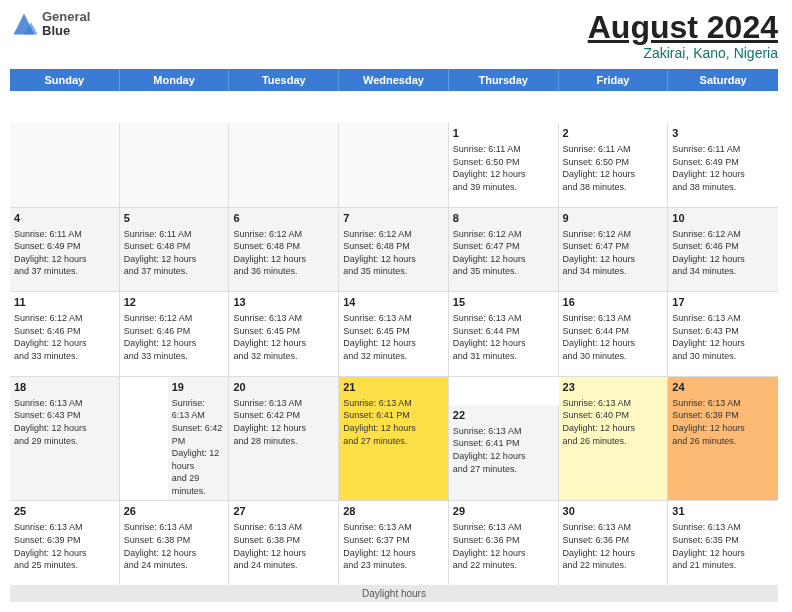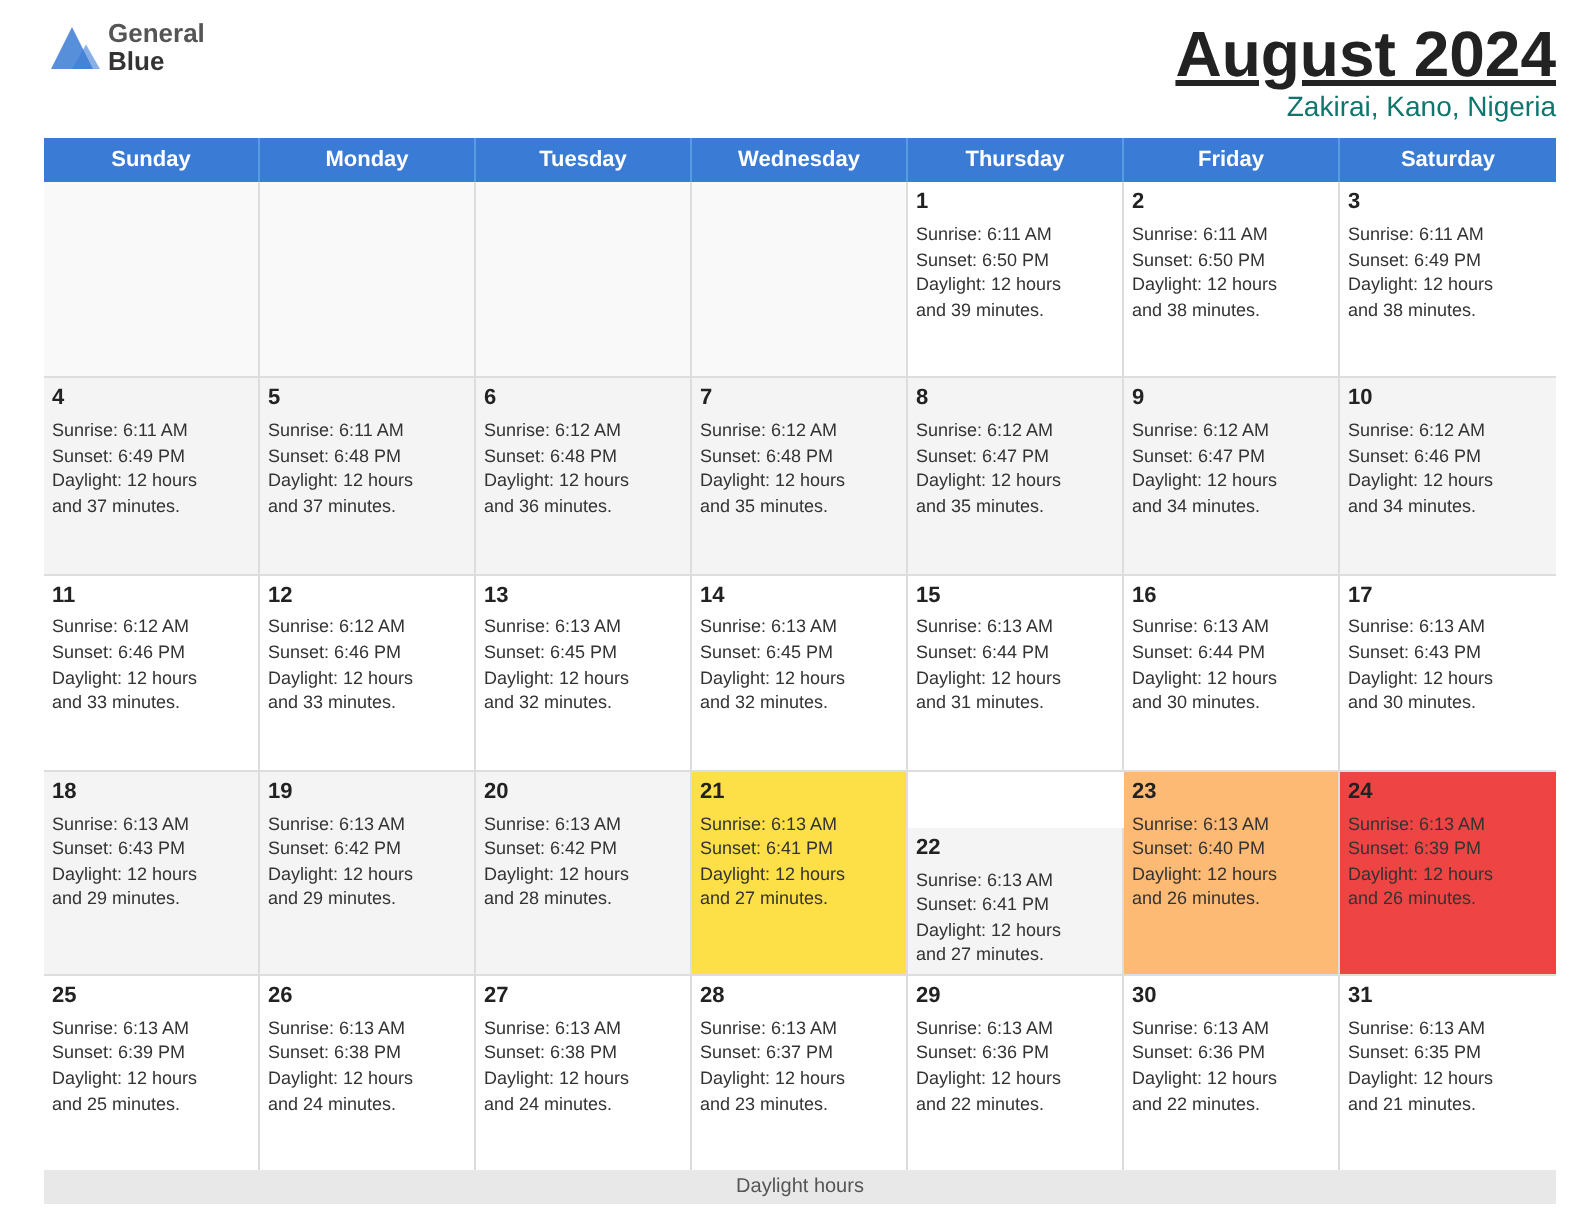--- a/index.html
+++ b/index.html
@@ -6,21 +6,21 @@
     body {
       font-family: Arial, sans-serif;
       background: #fff;
       width: 792px;
       height: 612px;
       overflow: hidden;
     }
     .container {
       width: 792px;
       height: 612px;
-      padding: 10px 14px 10px 22px;
+      padding: 10px 14px 10px 10px;
       display: flex;
       flex-direction: column;
     }
     .header {
       display: flex;
       justify-content: space-between;
       align-items: flex-start;
       margin-bottom: 8px;
     }
     .logo {
@@ -52,20 +52,21 @@
       text-decoration: underline;
     }
     .subtitle {
       font-size: 14px;
       color: #0f766e;
     }
     .calendar {
       flex: 1;
       display: flex;
       flex-direction: column;
+      gap: 32px;
     }
     .cal-header {
       display: grid;
       grid-template-columns: repeat(7, 1fr);
       background: #3a7bd5;
     }
     .cal-header-cell {
       color: #fff;
       font-size: 11px;
       font-weight: bold;
@@ -278,21 +279,21 @@
           </div>
         </div>
         <div class="cal-row">
           <div class="cal-cell alt-row" style="background: rgb(244, 244, 244);">
             <div class="day-num">18</div>
             <div class="day-info" style="white-space: pre-line;">Sunrise: 6:13 AM
 Sunset: 6:43 PM
 Daylight: 12 hours
 and 29 minutes.</div>
           </div>
-          <div class="cal-cell alt-row" style="background: rgb(244, 244, 244);">
+          <div class="cal-cell alt-row" style="background: rgb(244, 244, 244); margin-left: 48px;">
             <div class="day-num">19</div>
             <div class="day-info" style="white-space: pre-line;">Sunrise: 6:13 AM
 Sunset: 6:42 PM
 Daylight: 12 hours
 and 29 minutes.</div>
           </div>
           <div class="cal-cell alt-row" style="background: rgb(244, 244, 244);">
             <div class="day-num">20</div>
             <div class="day-info" style="white-space: pre-line;">Sunrise: 6:13 AM
 Sunset: 6:42 PM
@@ -306,28 +307,28 @@
 Daylight: 12 hours
 and 27 minutes.</div>
           </div>
           <div class="cal-cell alt-row" style="background: rgb(244, 244, 244); margin-top: 28px;">
             <div class="day-num">22</div>
             <div class="day-info" style="white-space: pre-line;">Sunrise: 6:13 AM
 Sunset: 6:41 PM
 Daylight: 12 hours
 and 27 minutes.</div>
           </div>
+          <div class="cal-cell alt-row" style="background: #fef9c3;">
+            <div class="day-num">23</div>
+            <div class="day-info" style="white-space: pre-line;">Sunrise: 6:13 AM
+Sunset: 6:40 PM
+Daylight: 12 hours
+and 26 minutes.</div>
+          </div>
           <div class="cal-cell alt-row" style="background: #fdba74;">
-            <div class="day-num">23</div>
-            <div class="day-info" style="white-space: pre-line;">Sunrise: 6:13 AM
-Sunset: 6:40 PM
-Daylight: 12 hours
-and 26 minutes.</div>
-          </div>
-          <div class="cal-cell alt-row" style="background: #ef4444;">
             <div class="day-num">24</div>
             <div class="day-info" style="white-space: pre-line;">Sunrise: 6:13 AM
 Sunset: 6:39 PM
 Daylight: 12 hours
 and 26 minutes.</div>
           </div>
         </div>
         <div class="cal-row">
           <div class="cal-cell">
             <div class="day-num">25</div>

